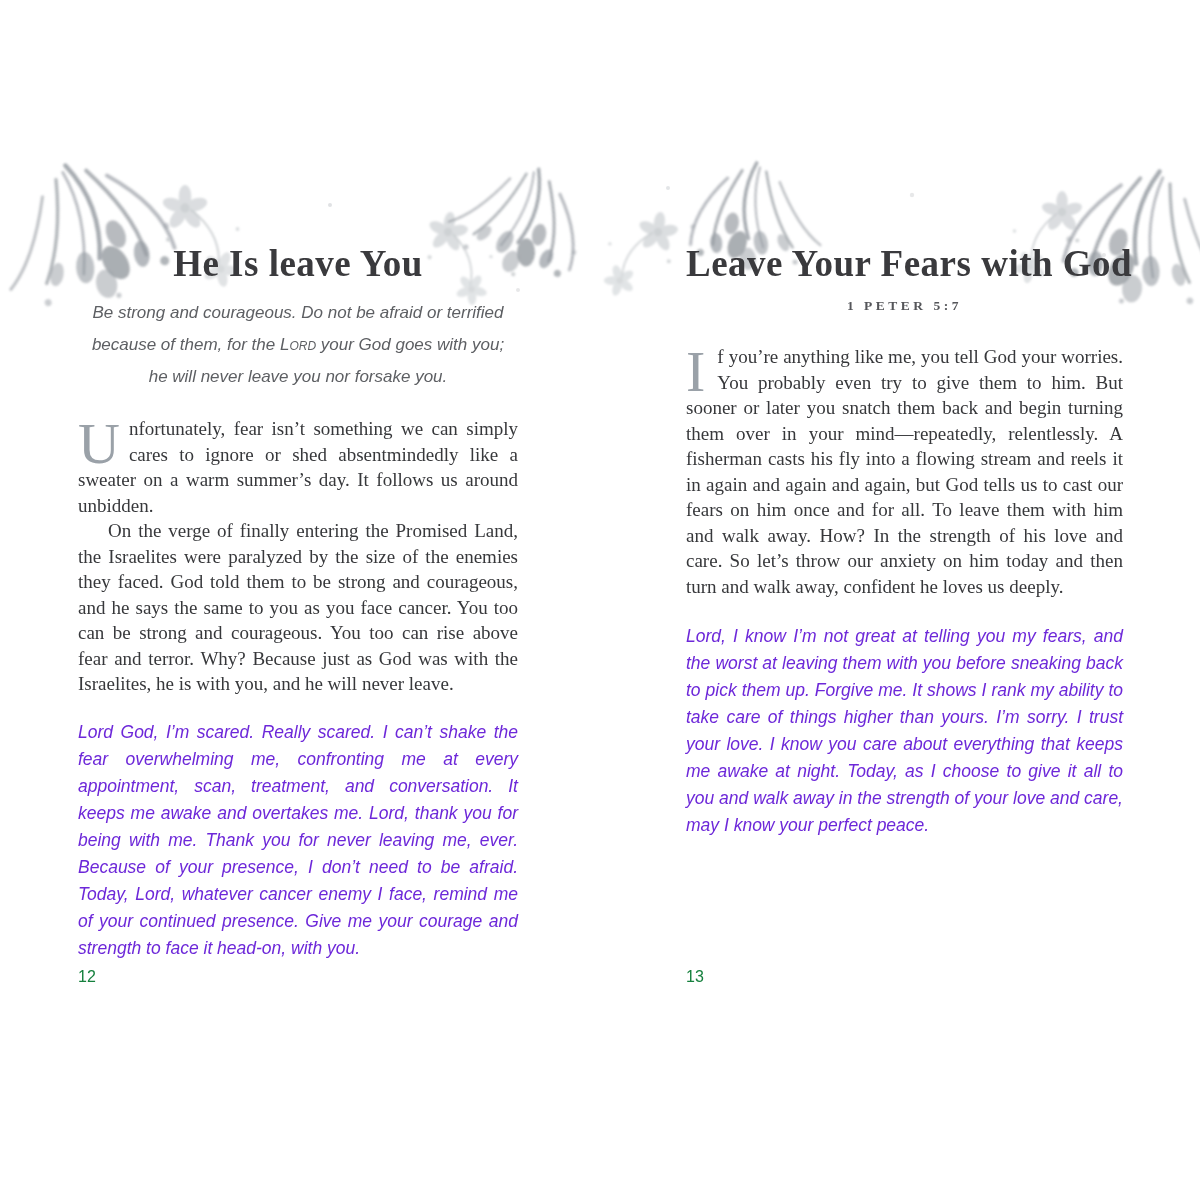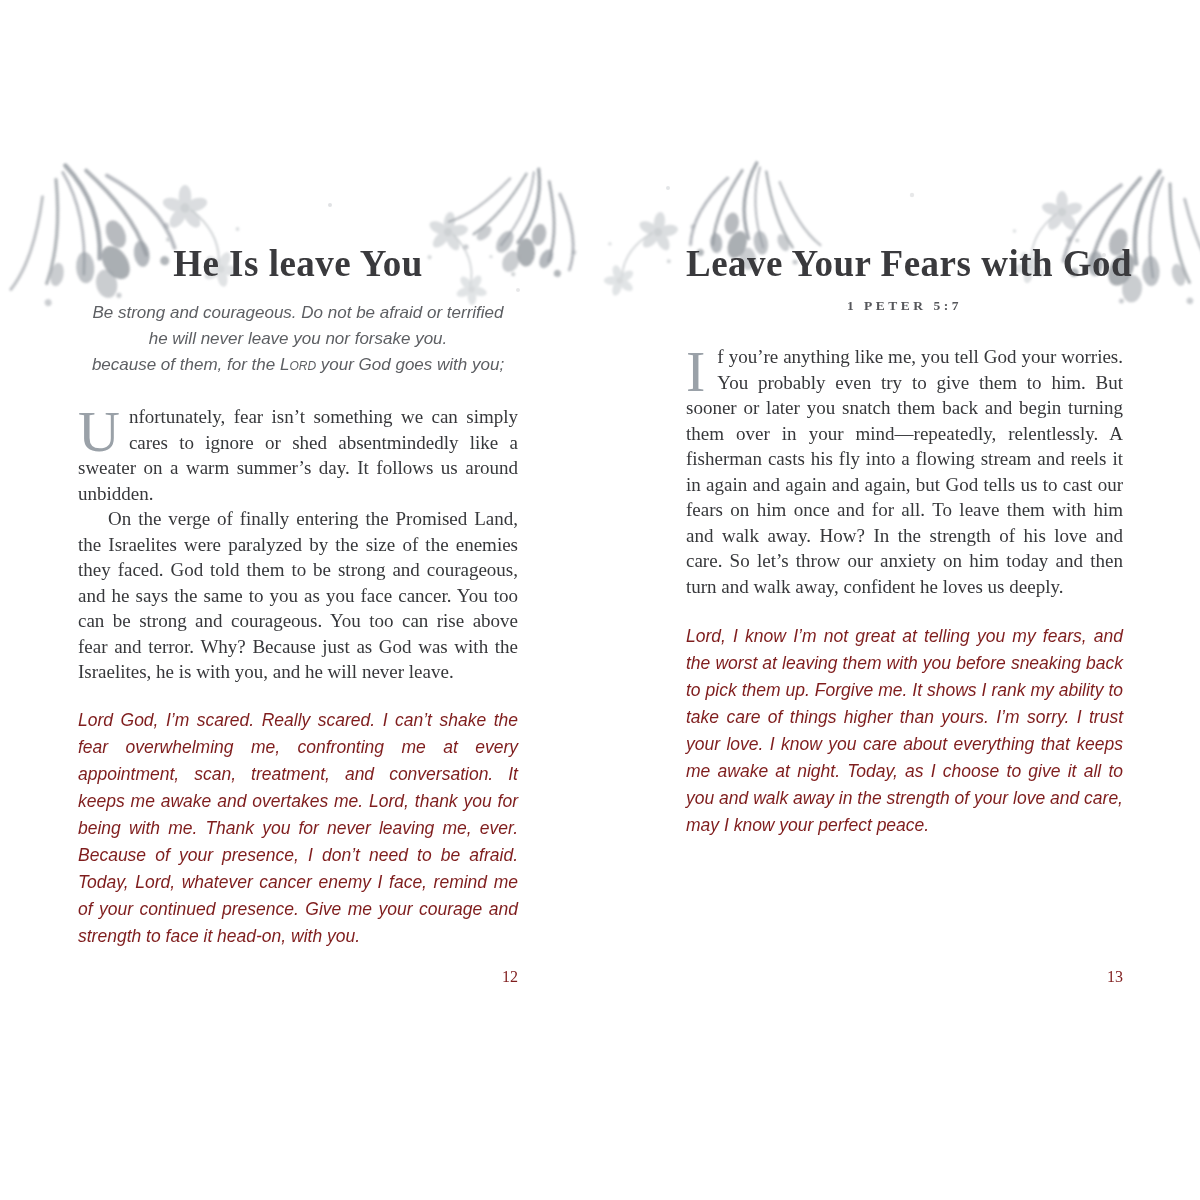--- a/index.html
+++ b/index.html
@@ -16,21 +16,21 @@
   .page.right{left:686px;width:437px;}
   .title{
     margin:72px 0 0 0;text-align:center;white-space:nowrap;
     font-family:"Liberation Serif",serif;font-weight:700;
     font-size:37px;line-height:44px;letter-spacing:.5px;color:#3a3a3d;
   }
   .epigraph{margin-top:14px;}
   .epi-line{
     text-align:center;white-space:nowrap;
     font-family:"Liberation Sans",sans-serif;font-style:italic;
-    font-size:17px;line-height:26px;color:#5d5f63;
+    font-size:17px;line-height:26px;color:#5d5f63;margin-top:6px;
   }
   .sc{font-variant:small-caps;}
   .reference{
     margin-top:12px;text-align:center;
     font-family:Liberation Serif, serif;font-weight:700;
     font-size:13.5px;letter-spacing:3.5px;color:#55565a;
   }
   .body-text{
     margin-top:26px;text-align:justify;
     font-size:19px;line-height:25.5px;color:#37383b;
@@ -39,26 +39,26 @@
   .body-text p{margin:0;}
   .body-text p.indented{text-indent:30px;}
   .dropcap{
     float:left;font-family:"Liberation Serif",serif;
     font-size:58px;line-height:45px;padding:5px 9px 0 0;color:#9aa1a8;
   }
   .dropcap.narrow{padding-right:12px;}
   .prayer{
     margin:22px 0 0 0;text-align:justify;
     font-family:"Liberation Sans",sans-serif;font-style:italic;
-    font-size:17.5px;line-height:27px;color:#7f1d1d;
+    font-size:17.5px;line-height:27px;color:#6d28d9;
   }
   .page.right .prayer{margin-top:24px;}
   .pagenum{
-    position:absolute;top:798px;left:0;right:0;text-align:right;
-    font-family:Liberation Serif, serif;font-size:16px;color:#7f1d1d;
+    position:absolute;top:798px;left:0;right:0;text-align:left;
+    font-family:Liberation Sans, sans-serif;font-size:16px;color:#15803d;
   }
   
   .spray-stroke{fill:none;stroke:#8a9097;stroke-linecap:round;}
   .spray-blob{fill:#959ba2;}
   .spray-dark{fill:#7d848b;}
   .bloom-petal{fill:#d5d8db;}
   .bloom-core{fill:#c6cacd;}
   .stem{fill:none;stroke:#c9cdd0;stroke-linecap:round;}
   .dot{fill:#c2c6c9;}
 </style>
@@ -130,22 +130,22 @@
     <circle class="dot" opacity=".4" cx="912" cy="195" r="2.2"></circle>
     <circle class="dot" opacity=".4" cx="518" cy="290" r="2"></circle>
     <circle class="dot" opacity=".4" cx="1104" cy="255" r="2"></circle>
   </svg>
 
   <section class="page left">
     <h1 class="title">He Is leave You</h1>
 
     <div class="epigraph">
       <div class="epi-line"><span>Be strong and courageous. Do not be afraid or terrified</span><span class="sc"></span><span></span></div>
+      <div class="epi-line"><span>because of them, for the </span><span class="sc">Lord</span><span> your God goes with you;</span></div>
       <div class="epi-line"><span>he will never leave you nor forsake you.</span><span class="sc"></span><span></span></div>
-      <div class="epi-line"><span>because of them, for the </span><span class="sc">Lord</span><span> your God goes with you;</span></div>
     </div>
 
 
     <div class="body-text">
       <p><span class="dropcap">U</span><span>nfortunately, fear isn’t something we can simply cares to ignore or shed absentmindedly like a sweater on a warm summer’s day. It follows us around unbidden.</span></p>
       <p class="indented">On the verge of finally entering the Promised Land, the Israelites were paralyzed by the size of the enemies they faced. God told them to be strong and courageous, and he says the same to you as you face cancer. You too can be strong and courageous. You too can rise above fear and terror. Why? Because just as God was with the Israelites, he is with you, and he will never leave.</p>
     </div>
 
     <p class="prayer">Lord God, I’m scared. Really scared. I can’t shake the fear overwhelming me, confronting me at every appointment, scan, treatment, and conversation. It keeps me awake and overtakes me. Lord, thank you for being with me. Thank you for never leaving me, ever. Because of your presence, I don’t need to be afraid. Today, Lord, whatever cancer enemy I face, remind me of your continued presence. Give me your courage and strength to face it head-on, with you.</p>
 

